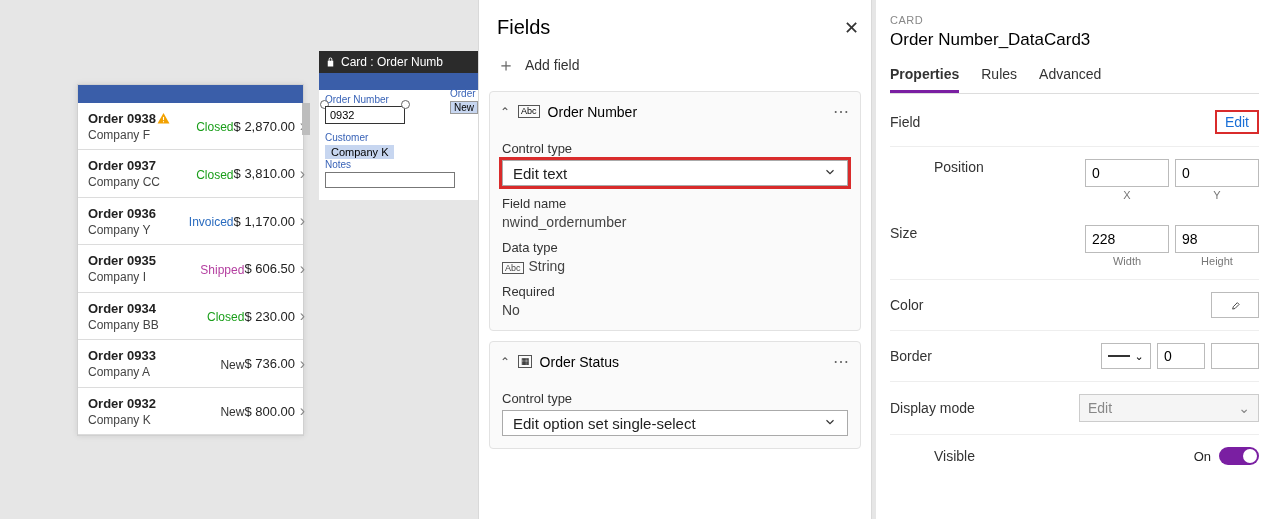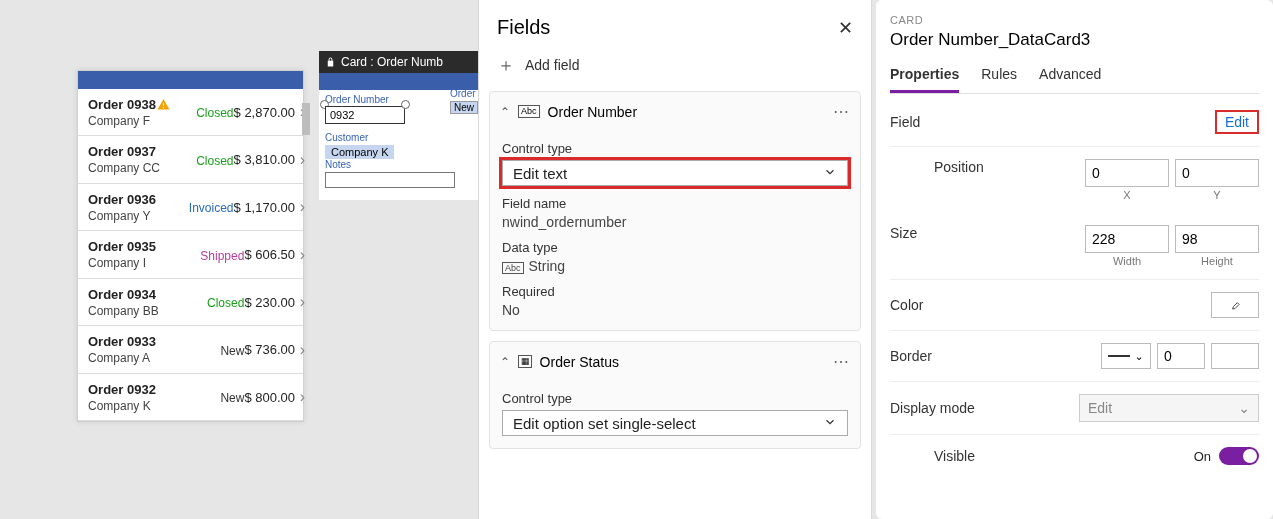--- a/index.html
+++ b/index.html
@@ -1,21 +1,21 @@
 <!DOCTYPE html>
 <html><head>
 <meta charset="utf-8">
 <style>
   * { box-sizing: border-box; font-family: "Segoe UI", Arial, sans-serif; }
   body { margin:0; background:#e6e6e6; overflow:hidden; }
   .stage { position:relative; width:1273px; height:519px; background:#e6e6e6; }
 
   
   .order-list {
-    position:absolute; left:77px; top:70px; width:227px;
+    position:absolute; left:77px; top:84px; width:227px;
     background:#fff; border:1px solid #d0d0d0;
     box-shadow:0 0 6px rgba(0,0,0,.1);
   }
   .order-list-header { height:18px; background:#3a5ea9; }
   .order-row {
     display:flex; align-items:center; justify-content:space-between;
     padding:8px 8px 6px 10px; border-bottom:1px solid #dcdcdc; font-size:13px;
     position:relative;
   }
   .order-row .left { display:flex; flex-direction:column; line-height:1.3; }
@@ -61,21 +61,21 @@
   .new-chip { background:#c7d6f0; color:#000; font-size:10px; padding:0 3px; border:1px solid #999; display:inline-block; margin-top:2px;}
 
   
   .fields-pane {
     position:absolute; left:478px; top:0; width:394px; height:519px;
     background:#fff; border-left:1px solid #d9d9d9; border-right:1px solid #d9d9d9;
     display:flex; flex-direction:column;
   }
   .fields-header {
     display:flex; justify-content:space-between; align-items:center;
-    padding:16px 18px 10px 18px;
+    padding:16px 12px 10px 18px;
   }
   .fields-header h2 { margin:0; font-size:20px; font-weight:400; }
   .close-x { font-size:18px; color:#333; cursor:pointer;}
   .add-field { display:flex; align-items:center; color:#333; font-size:14px; padding:4px 18px 14px 18px; cursor:pointer;}
   .add-field .plus { font-size:18px; margin-right:10px; color:#666;}
   .field-card {
     margin:0 10px 10px 10px; border:1px solid #e2e2e2; border-radius:4px; background:#fafafa;
   }
   .field-card .fc-head {
     display:flex; align-items:center; padding:10px 10px; font-size:14px;
@@ -90,21 +90,21 @@
     margin-top:4px; height:26px; border:1px solid #aaa; background:#fff; display:flex; align-items:center;
     padding:0 10px; font-size:15px; color:#222; position:relative;
   }
   .dropdown .dd-arrow { margin-left:auto; }
   .dropdown.highlight { outline:3px solid #d92b2b; outline-offset:0;}
   .str-ico { border:1px solid #555; font-size:9px; padding:0 2px; margin-right:5px;}
 
   
   .props-pane {
     position:absolute; left:876px; top:0; width:397px; height:519px;
-    background:#fff; padding:14px 14px 0 14px; font-size:14px; overflow:hidden;border-radius:6px;
+    background:#fff; padding:14px 14px 0 14px; font-size:14px; overflow:hidden;
   }
   .props-pane .card-label { font-size:11px; letter-spacing:0.5px; color:#888;}
   .props-pane h3 { margin:4px 0 10px 0; font-size:17px; font-weight:400;}
   .tabs { display:flex; gap:22px; border-bottom:1px solid #ddd; margin-bottom:4px;}
   .tab { padding:6px 0 8px 0; font-size:14px; color:#333; cursor:pointer; }
   .tab.active { border-bottom:3px solid #7a1fa2; font-weight:600; }
 
   .prop-row { display:flex; align-items:center; padding:12px 0; border-bottom:1px solid #eee;}
   .prop-row.noborder{border-bottom:none;margin-left:44px;}
   .prop-row .label { flex:1; color:#333;}

